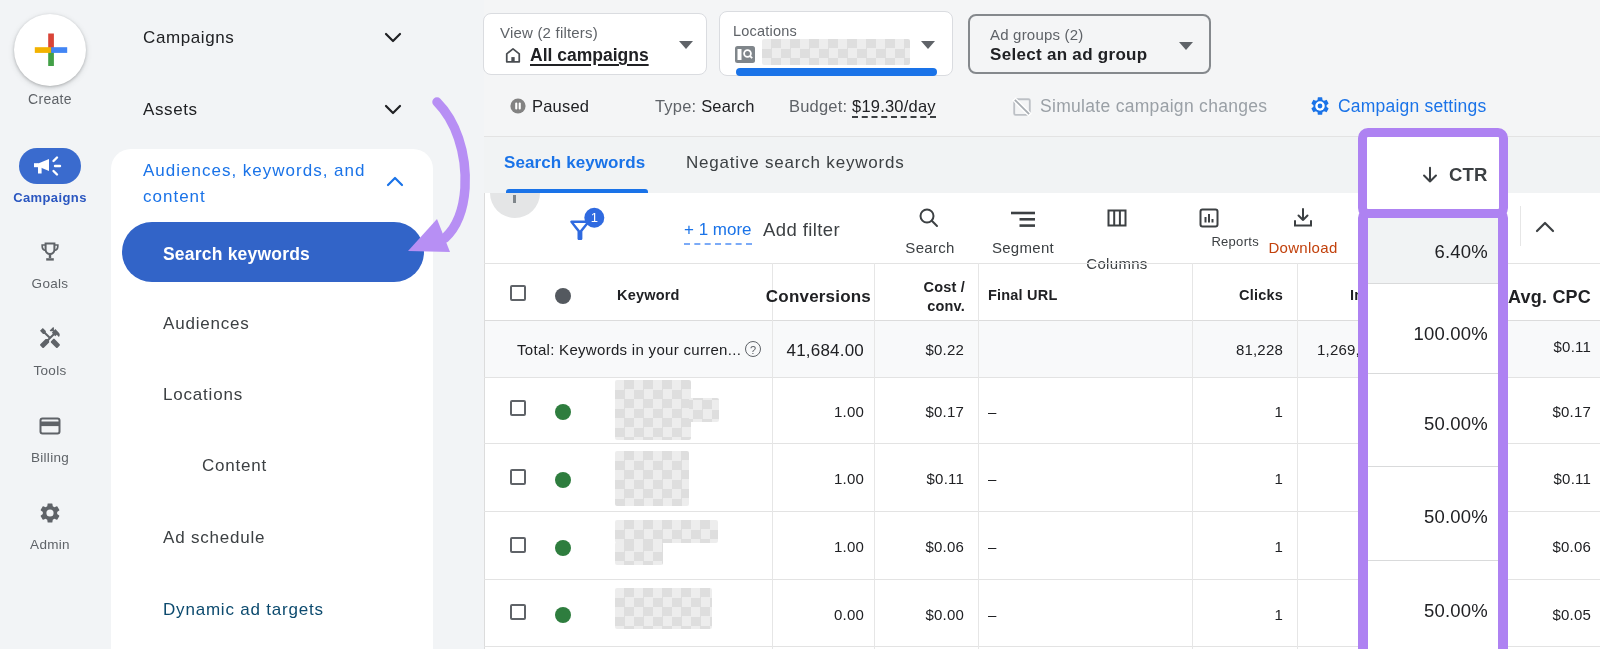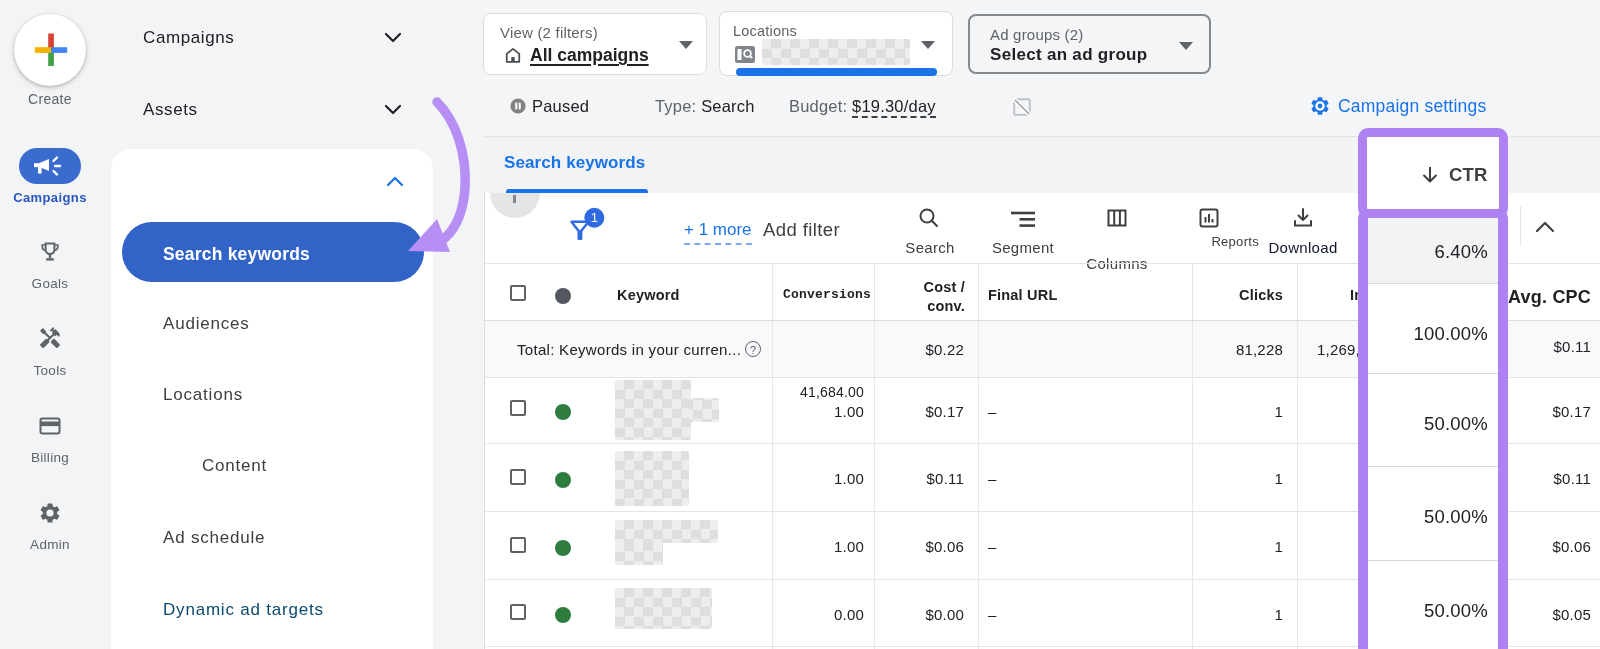--- a/index.html
+++ b/index.html
@@ -81,20 +81,21 @@
   <div class="abs" style="left:143px; top:28px; font-size:17px; letter-spacing:.6px; color:#202124;">Campaigns</div>
   <svg class="abs" style="left:383px; top:31px;" width="20" height="14" viewBox="0 0 20 14">
       <path d="M3 3 L10 10 L17 3" fill="none" stroke="#202124" stroke-width="2.2" stroke-linecap="round" stroke-linejoin="round"></path>
     </svg>
   <div class="abs" style="left:143px; top:100px; font-size:17px; letter-spacing:.6px; color:#202124;">Assets</div>
   <svg class="abs" style="left:383px; top:103px;" width="20" height="14" viewBox="0 0 20 14">
       <path d="M3 3 L10 10 L17 3" fill="none" stroke="#202124" stroke-width="2.2" stroke-linecap="round" stroke-linejoin="round"></path>
     </svg>
 
   <div class="abs" style="left:111px; top:149px; width:322px; height:500px; background:#fff; border-radius:20px 20px 0 0;"></div>
+  <div class="abs" style="left:143px; top:158px; width:240px; font-size:17px; letter-spacing:1px; line-height:26px; color:#1a73e8;">Audiences, keywords, and content</div>
   <svg class="abs" style="left:385px; top:174px;" width="20" height="14" viewBox="0 0 20 14">
       <path d="M3 11 L10 4 L17 11" fill="none" stroke="#1a73e8" stroke-width="2.2" stroke-linecap="round" stroke-linejoin="round"></path>
     </svg>
 
   <div class="abs" style="left:122px; top:222px; width:302px; height:60px; border-radius:30px; background:#3264c8;"></div>
   <div class="abs" style="left:163px; top:244px; font-size:17.5px; color:#fff; font-weight:bold; letter-spacing:.2px;">Search keywords</div>
 
   <div class="abs" style="left:163px; top:314px; font-size:17px; letter-spacing:.8px; color:#3c4043;">Audiences</div>
   <div class="abs" style="left:163px; top:385px; font-size:17px; letter-spacing:.8px; color:#3c4043;">Locations</div>
   <div class="abs" style="left:163px; top:456px; font-size:17px; letter-spacing:.8px; color:#3c4043;margin-left:39px;">Content</div>
@@ -137,31 +138,33 @@
   <div class="abs" style="left:789px; top:97px; font-size:16.5px; letter-spacing:.2px;"><span style="color:#5f6368;">Budget:</span> <span style="color:#202124; border-bottom:2px dashed #3c4043; padding-bottom:1px;">$19.30/day</span></div>
   <svg class="abs" style="left:1011px; top:96px;" width="22" height="22" viewBox="0 0 24 24">
     <g fill="none" stroke="#bdc1c6" stroke-width="2">
       <rect x="3.5" y="3.5" width="17" height="17" rx="1.5"></rect>
     </g>
     <line x1="3" y1="3" x2="21" y2="21" stroke="#fff" stroke-width="5"></line>
     <g fill="none" stroke="#a8adb2" stroke-width="2">
       <line x1="4.2" y1="4.2" x2="19.8" y2="19.8"></line>
     </g>
   </svg>
+  <div class="abs" style="left:1040px; top:96px; font-size:17.5px; letter-spacing:.3px; color:#9aa0a6;">Simulate campaign changes</div>
   <svg class="abs" style="left:1309px; top:95px;" width="22" height="22" viewBox="0 0 24 24">
     <path fill="#1a73e8" d="M19.14 12.94c.04-.3.06-.61.06-.94 0-.32-.02-.64-.07-.94l2.03-1.58a.49.49 0 0 0 .12-.61l-1.92-3.32a.49.49 0 0 0-.59-.22l-2.39.96c-.5-.38-1.03-.7-1.62-.94l-.36-2.54a.484.484 0 0 0-.48-.41h-3.84c-.24 0-.43.17-.47.41l-.36 2.54c-.59.24-1.13.57-1.62.94l-2.39-.96c-.22-.08-.47 0-.59.22L2.74 8.87c-.12.21-.08.47.12.61l2.03 1.58c-.05.3-.09.63-.09.94s.02.64.07.94l-2.03 1.58a.49.49 0 0 0-.12.61l1.92 3.32c.12.22.37.29.59.22l2.39-.96c.5.38 1.03.7 1.62.94l.36 2.54c.05.24.24.41.48.41h3.84c.24 0 .44-.17.47-.41l.36-2.54c.59-.24 1.13-.56 1.62-.94l2.39.96c.22.08.47 0 .59-.22l1.92-3.32c.12-.22.07-.47-.12-.61l-2.01-1.58zM12 15.6A3.6 3.6 0 0 1 8.4 12 3.6 3.6 0 0 1 12 8.4a3.6 3.6 0 0 1 3.6 3.6 3.6 3.6 0 0 1-3.6 3.6z"></path>
       <circle cx="12" cy="12" r="5.2" fill="#fff"></circle>
     <circle cx="12" cy="12" r="2.6" fill="#1a73e8"></circle>
   </svg>
   <div class="abs" style="left:1338px; top:96px; font-size:17.5px; letter-spacing:.2px; color:#1a73e8;">Campaign settings</div>
 
   <div class="abs hline" style="left:484px; top:136px; width:1116px;"></div>
 
   <div class="abs" style="left:484px; top:137px; width:1116px; height:56px; background:#f1f3f4;"></div>
   <div class="abs" style="left:504px; top:153px; font-size:17px; letter-spacing:.1px; color:#1a73e8; font-weight:bold;">Search keywords</div>
+  <div class="abs" style="left:686px; top:153px; font-size:17px; letter-spacing:.8px; color:#3c4043;">Negative search keywords</div>
   <div class="abs" style="left:506px; top:189px; width:142px; height:4px; background:#1a73e8; border-radius:3px 3px 0 0;"></div>
 
   <div class="abs" style="left:490px; top:193px; width:50px; height:25px; border-radius:0 0 25px 25px; background:#e4e5e6;"></div>
   <div class="abs" style="left:513px; top:195px; width:2.5px; height:8px; background:#80868b;"></div>
 
   <svg class="abs" style="left:563px; top:203px;" width="46" height="46" viewBox="0 0 46 46">
     <g transform="translate(2.3,12.6) scale(1.22)" fill="#2f6ae0">
       <path d="M7 6h10l-5.01 6.3L7 6zm-2.75-.39C6.27 8.2 10 13 10 13v6c0 .55.45 1 1 1h2c.55 0 1-.45 1-1v-6s3.72-4.8 5.74-7.39A.998.998 0 0 0 18.95 4H5.04c-.83 0-1.3.95-.79 1.61z"></path>
     </g>
     <circle cx="31.3" cy="14.7" r="10" fill="#2f6ae0"></circle>
@@ -197,21 +200,21 @@
     <line x1="8.5" y1="16.5" x2="8.5" y2="11" stroke="#3c4043" stroke-width="2"></line>
     <line x1="12" y1="16.5" x2="12" y2="8" stroke="#3c4043" stroke-width="2"></line>
     <line x1="15.5" y1="16.5" x2="15.5" y2="13" stroke="#3c4043" stroke-width="2"></line>
   </svg>
   <div class="abs" style="left:1159px; top:234px; width:100px; text-align:right; font-size:13px; letter-spacing:.3px; color:#3c4043;">Reports</div>
 
   <svg class="abs" style="left:1291px; top:206px;" width="24" height="24" viewBox="0 0 24 24">
     <path d="M12 3 V14 M7.5 9.5 L12 14 L16.5 9.5" fill="none" stroke="#3c4043" stroke-width="2" stroke-linecap="round" stroke-linejoin="round"></path>
     <path d="M4 15 V19.5 H20 V15" fill="none" stroke="#3c4043" stroke-width="2" stroke-linecap="round"></path>
   </svg>
-  <div class="abs" style="left:1253px; top:239px; width:100px; text-align:center; font-size:15px; letter-spacing:.3px; color:#0f172a;">Download</div>
+  <div class="abs" style="left:1253px; top:239px; width:100px; text-align:center; font-size:15px; letter-spacing:.3px; color:#c2410c;">Download</div>
 
   <div class="abs vline" style="left:1520px; top:206px; height:40px;"></div>
   <svg class="abs" style="left:1534px; top:219px;" width="22" height="16" viewBox="0 0 22 16">
       <path d="M3 12 L11 4 L19 12" fill="none" stroke="#3c4043" stroke-width="2.2" stroke-linecap="round" stroke-linejoin="round"></path>
     </svg>
 
   <div class="abs vline" style="left:484px; top:193px; height:456px; background:#dcdcdc;"></div>
   <div class="abs hline" style="left:484px; top:263px; width:1116px;"></div>
   <div class="abs hline" style="left:484px; top:320px; width:1116px; background:#dcdcdc;"></div>
 
@@ -225,30 +228,30 @@
 
   <div class="abs vline" style="left:772px; top:263px; height:386px;"></div>
   <div class="abs vline" style="left:874px; top:263px; height:386px;"></div>
   <div class="abs vline" style="left:978px; top:263px; height:386px;"></div>
   <div class="abs vline" style="left:1192px; top:263px; height:386px;"></div>
   <div class="abs vline" style="left:1297px; top:263px; height:386px;"></div>
 
   <div class="abs" style="left:510px; top:285px; width:16px; height:16px; border:2px solid #5f6368; border-radius:2px;"></div>
   <div class="abs" style="left:555px; top:288px; width:16px; height:16px; border-radius:50%; background:#54595f;"></div>
   <div class="abs" style="left:617px; top:287px; font-size:14.5px; letter-spacing:.2px; font-weight:bold; color:#202124;text-align:center;">Keyword</div>
-  <div class="abs r" style="left:740px; top:287px; width:131px; font-size:13px; letter-spacing:.2px; font-weight:bold; color:#202124; overflow:hidden;font-family:Liberation Mono, monospace;">Conversions</div>
+  <div class="abs r" style="left:740px; top:287px; width:131px; font-size:17px; letter-spacing:.2px; font-weight:bold; color:#202124; overflow:hidden;">Conversions</div>
   <div class="abs r" style="left:860px; top:278px; width:105px; font-size:14.5px; letter-spacing:.2px; font-weight:bold; color:#202124; line-height:19px;">Cost /<br>conv.</div>
   <div class="abs" style="left:988px; top:287px; font-size:14.5px; letter-spacing:.2px; font-weight:bold; color:#202124;">Final URL</div>
   <div class="abs r" style="left:1180px; top:287px; width:103px; font-size:14.5px; letter-spacing:.2px; font-weight:bold; color:#202124;">Clicks</div>
   <div class="abs" style="left:1350px; top:287px; font-size:14.5px; letter-spacing:.2px; font-weight:bold; color:#202124;">Impr.</div>
   <div class="abs r" style="left:1490px; top:287px; width:101px; font-size:18px; letter-spacing:.2px; font-weight:bold; color:#202124;">Avg. CPC</div>
 
   <div class="abs" style="left:517px; top:341px; font-size:15px; letter-spacing:.3px; color:#202124;">Total: Keywords in your curren...</div>
   <div class="abs" style="left:745px; top:341px; width:16px; height:16px; border:1.5px solid #5f6368; border-radius:50%; font-size:11px; color:#5f6368; text-align:center; line-height:16px;">?</div>
-  <div class="abs r" style="left:760px; top:341px; width:104px; font-size:14px; letter-spacing:.2px;margin-top:43px;">41,684.00</div>
+  <div class="abs r" style="left:760px; top:341px; width:104px; font-size:17px; letter-spacing:.2px;">41,684.00</div>
   <div class="abs r" style="left:880px; top:341px; width:84px; font-size:15px; letter-spacing:.2px;">$0.22</div>
   <div class="abs r" style="left:1180px; top:341px; width:103px; font-size:15px; letter-spacing:.2px;">81,228</div>
   <div class="abs" style="left:1317px; top:341px; font-size:15px; letter-spacing:.2px;">1,269,</div>
   <div class="abs r" style="left:1490px; top:338px; width:101px; font-size:15px; letter-spacing:.2px;">$0.11</div>
 
   <div class="abs" style="left:510px; top:400px; width:16px; height:16px; border:2px solid #5f6368; border-radius:2px;"></div>
   <div class="abs" style="left:555px; top:404px; width:16px; height:16px; border-radius:50%; background:#2e7d3e;"></div>
   <div class="abs mosaic" style="left:615px; top:380px; width:76px; height:60px;"></div>
   <div class="abs mosaic" style="left:689px; top:398px; width:30px; height:24px; background-position:4px 2px;"></div>
   <div class="abs r" style="left:760px; top:403px; width:104px; font-size:15px; letter-spacing:.2px;">1.00</div>

